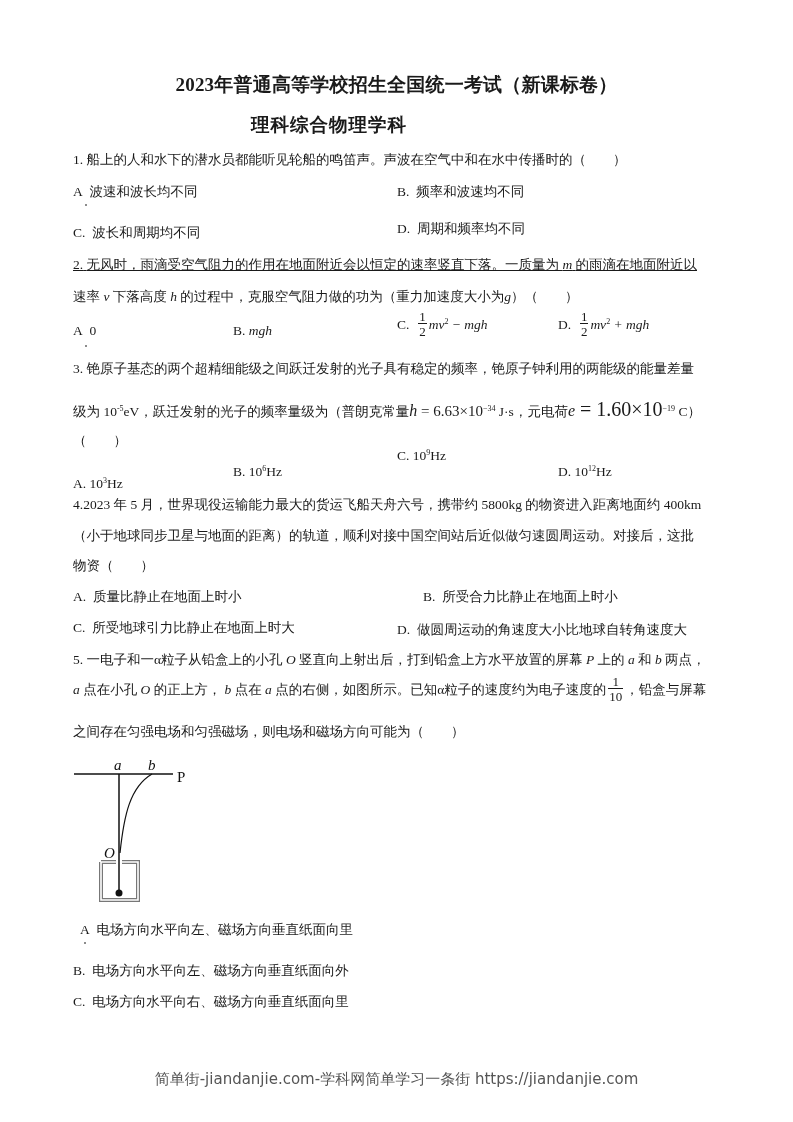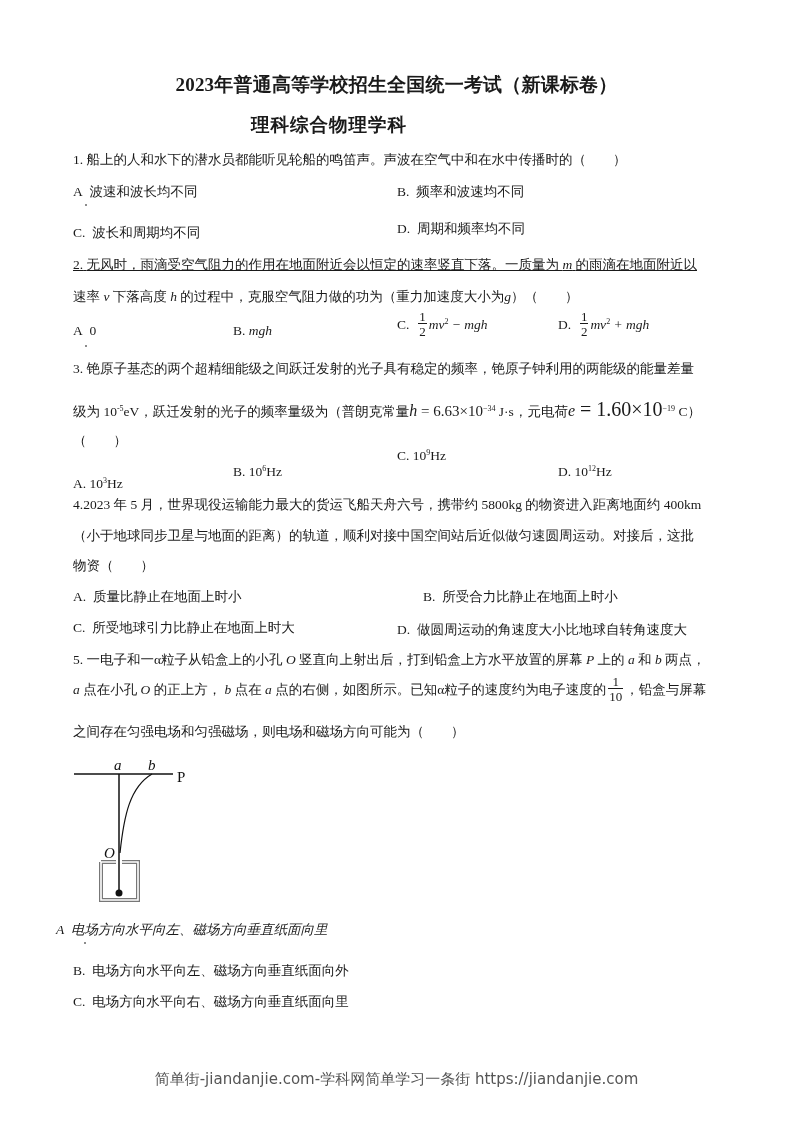--- a/index.html
+++ b/index.html
@@ -143,21 +143,21 @@
   <text x="88" y="25" font-size="15" font-style="italic" fill="#111">b</text>
   <text x="117" y="37" font-size="15" fill="#111">P</text>
   <line x1="59" y1="29" x2="59" y2="148" stroke="#111" stroke-width="1.5"></line>
   <path d="M60 108 C 64 70, 70 42, 92 29" fill="none" stroke="#111" stroke-width="1.2"></path>
   <text x="44" y="113" font-size="15" font-style="italic" fill="#111">O</text>
   <path d="M41 117 L41 155 L78 155 L78 117 L62 117 M56 117 L41 117" fill="none" stroke="#777" stroke-width="4"></path>
   <path d="M41 117 L41 155 L78 155 L78 117 L62 117 M56 117 L41 117" fill="none" stroke="#fff" stroke-width="1.6"></path>
   <circle cx="59" cy="148" r="3.5" fill="#111"></circle>
 </svg>
 
-<div class="abs" style="left:56px; top:921px;font-style:italic;">
+<div class="abs" style="left:80px; top:921px;">
   <span>A</span>&nbsp;&nbsp;<span>电场方向水平向左、磁场方向垂直纸面向里</span>
 </div>
 <div class="dot" style="left:84px; top:942px;"></div>
 <div class="abs" style="left:73px; top:962px;">
   <span>B.</span>&nbsp;&nbsp;<span>电场方向水平向左、磁场方向垂直纸面向外</span>
 </div>
 <div class="abs" style="left:73px; top:993px;">
   <span>C.</span>&nbsp;&nbsp;<span>电场方向水平向右、磁场方向垂直纸面向里</span>
 </div>
 

